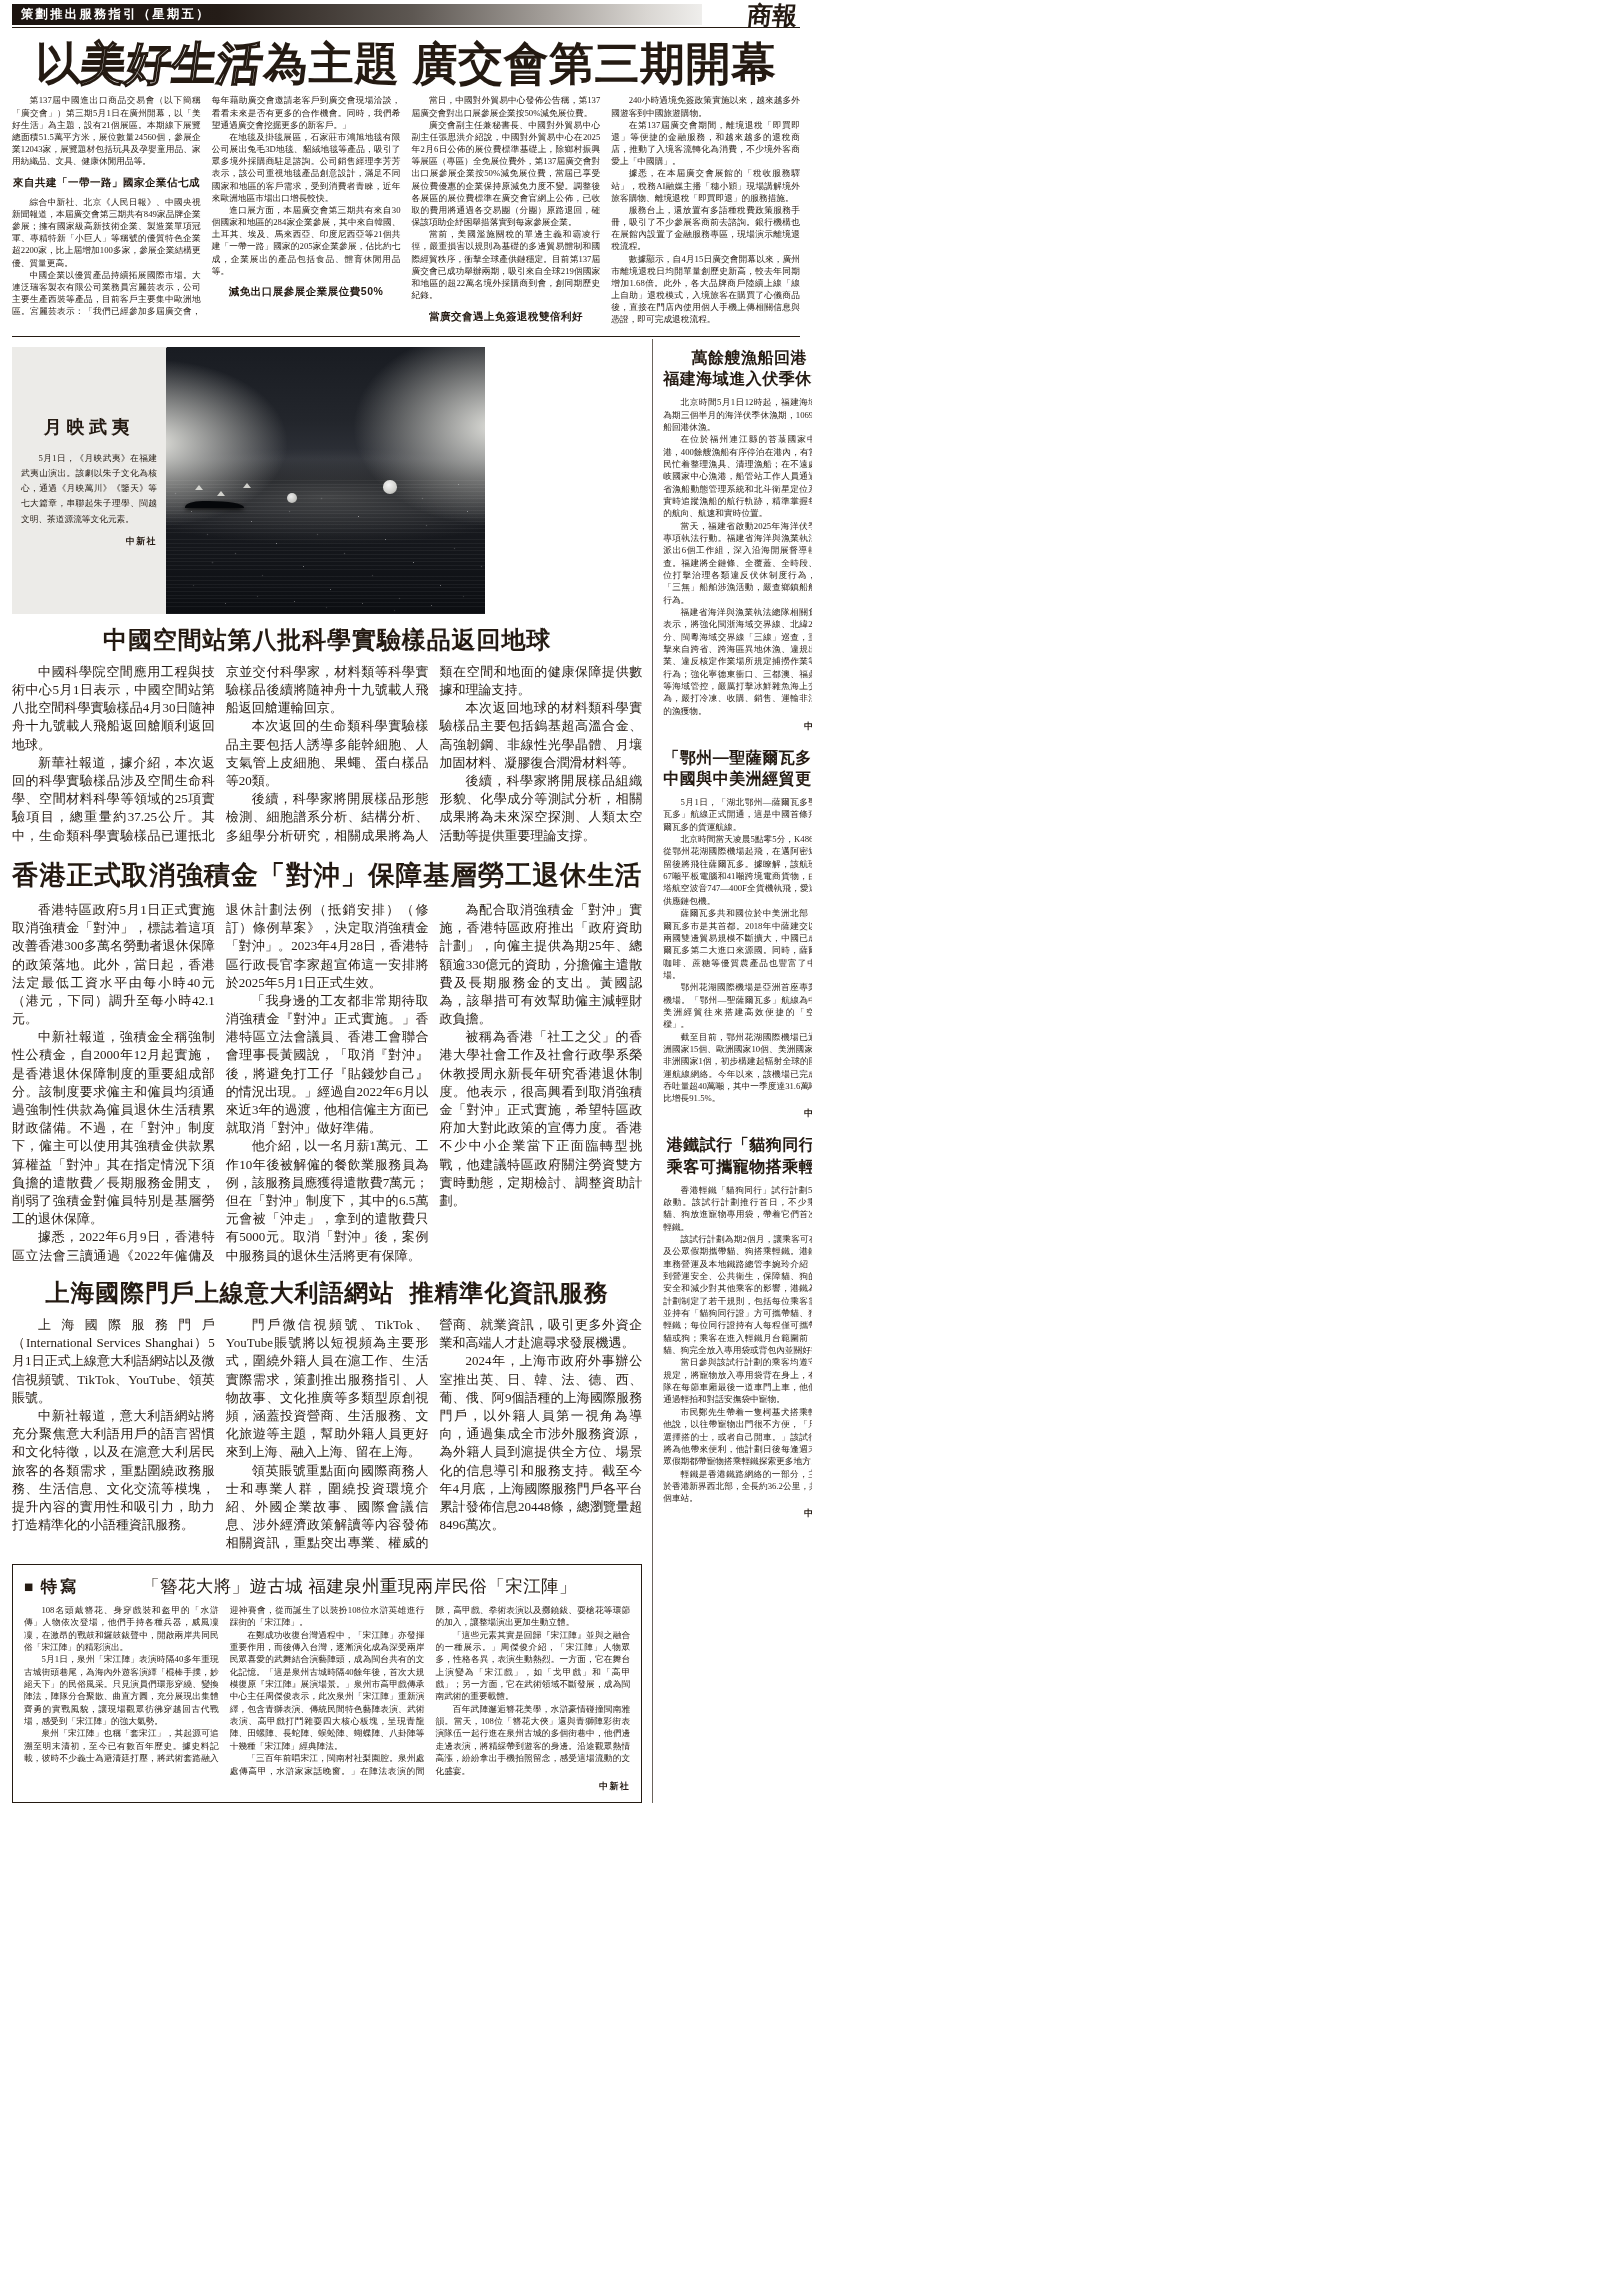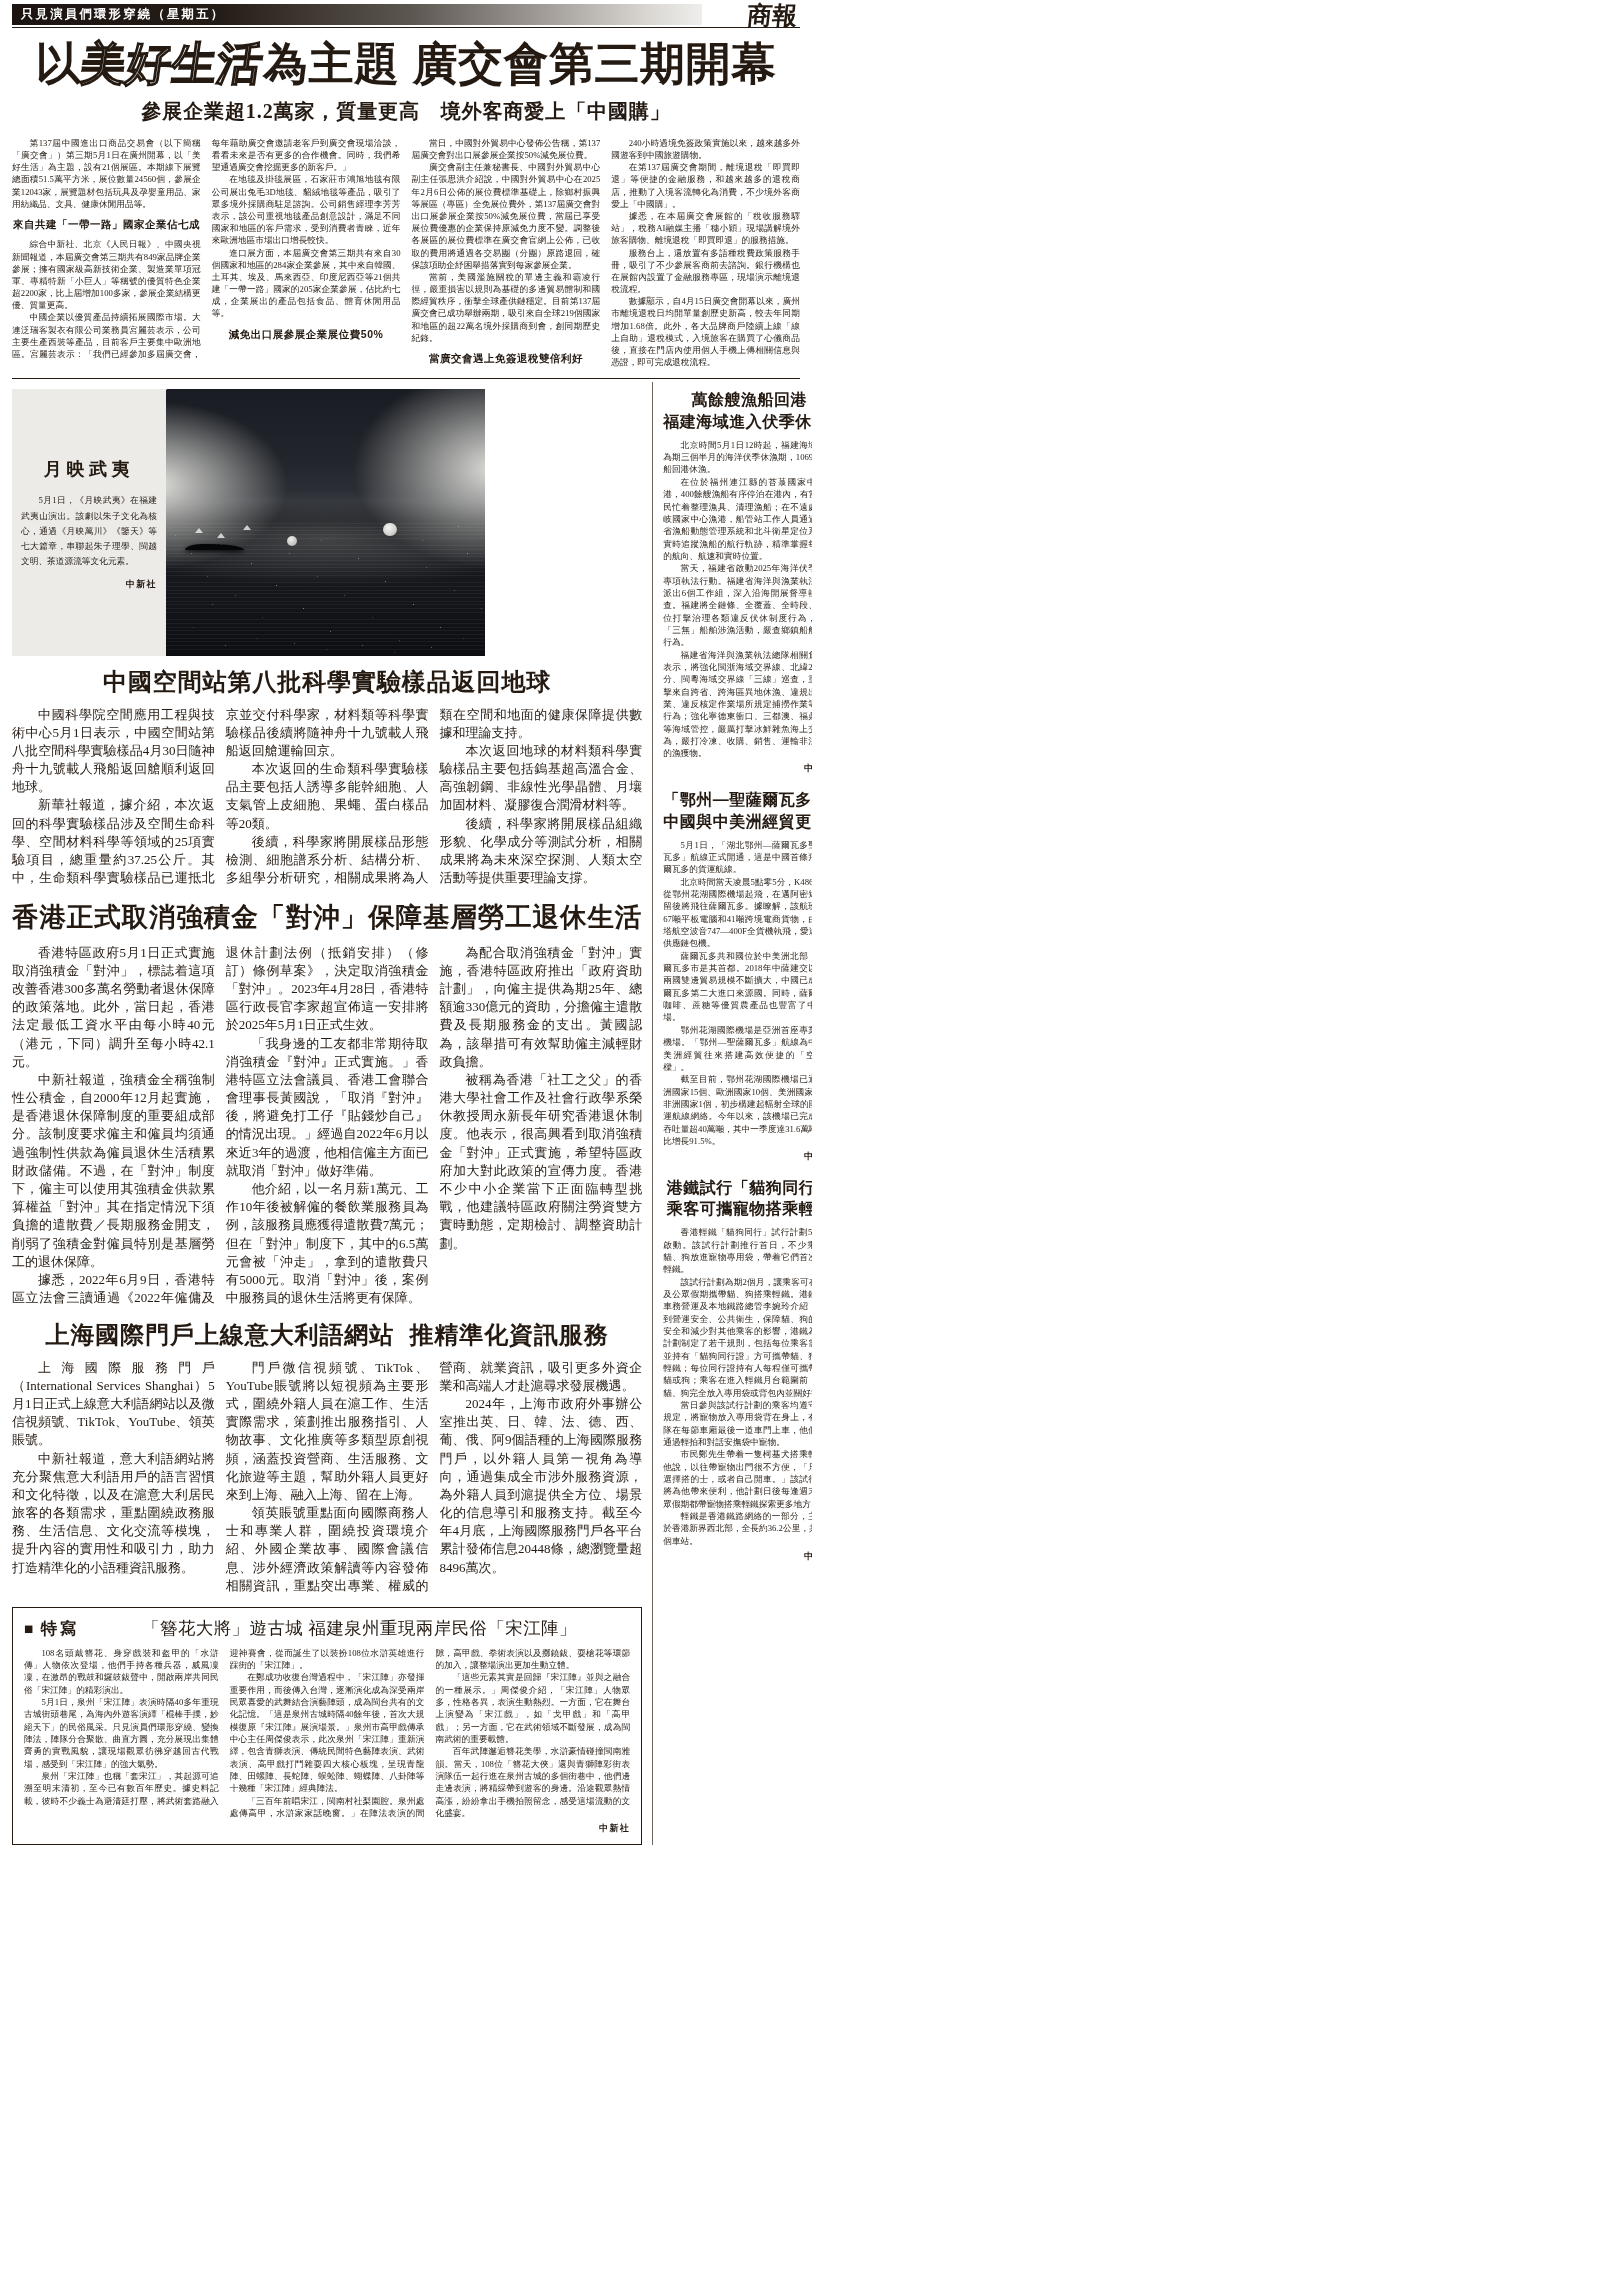--- a/index.html
+++ b/index.html
@@ -145,31 +145,30 @@
   }
   .rail-body { font-size:8.7px; line-height:1.42; text-align:justify; }
 </style>
 </head>
 <body>
 
 <div class="page">
 
   <div class="header-row">
     <div class="date-bar">
-      <span>只見演員們環形穿繞（星期五）</span>
+      <span>策劃推出服務指引（星期五）</span>
     </div>
     <div class="masthead">商報</div>
   </div>
   <hr class="rule-thick">
 
   <div>
     <div class="lead-headline">
       <span>以</span><span class="outlined">美好生活</span><span>為主題 廣交會第三期開幕</span>
     </div>
-    <div class="lead-subhead">參展企業超1.2萬家，質量更高　境外客商愛上「中國購」</div>
     <div class="lead-body">
         <p>第137屆中國進出口商品交易會（以下簡稱「廣交會」）第三期5月1日在廣州開幕，以「美好生活」為主題，設有21個展區。本期線下展覽總面積51.5萬平方米，展位數量24560個，參展企業12043家，展覽題材包括玩具及孕嬰童用品、家用紡織品、文具、健康休閒用品等。</p>
         <div class="crosshead">來自共建「一帶一路」國家企業佔七成</div>
         <p>綜合中新社、北京《人民日報》、中國央視新聞報道，本屆廣交會第三期共有849家品牌企業參展；擁有國家級高新技術企業、製造業單項冠軍、專精特新「小巨人」等稱號的優質特色企業超2200家，比上屆增加100多家，參展企業結構更優、質量更高。</p>
         <p>中國企業以優質產品持續拓展國際市場。大連泛瑞客製衣有限公司業務員宮麗芸表示，公司主要生產西裝等產品，目前客戶主要集中歐洲地區。宮麗芸表示：「我們已經參加多屆廣交會，每年藉助廣交會邀請老客戶到廣交會現場洽談，看看未來是否有更多的合作機會。同時，我們希望通過廣交會挖掘更多的新客戶。」</p>
         <p>在地毯及掛毯展區，石家莊市鴻旭地毯有限公司展出兔毛3D地毯、貂絨地毯等產品，吸引了眾多境外採購商駐足諮詢。公司銷售經理李芳芳表示，該公司重視地毯產品創意設計，滿足不同國家和地區的客戶需求，受到消費者青睞，近年來歐洲地區市場出口增長較快。</p>
         <p>進口展方面，本屆廣交會第三期共有來自30個國家和地區的284家企業參展，其中來自韓國、土耳其、埃及、馬來西亞、印度尼西亞等21個共建「一帶一路」國家的205家企業參展，佔比約七成，企業展出的產品包括食品、體育休閒用品等。</p>
         <div class="crosshead">減免出口展參展企業展位費50%</div>
         <p>當日，中國對外貿易中心發佈公告稱，第137屆廣交會對出口展參展企業按50%減免展位費。</p>
         <p>廣交會副主任兼秘書長、中國對外貿易中心副主任張思洪介紹說，中國對外貿易中心在2025年2月6日公佈的展位費標準基礎上，除鄉村振興等展區（專區）全免展位費外，第137屆廣交會對出口展參展企業按50%減免展位費，當屆已享受展位費優惠的企業保持原減免力度不變。調整後各展區的展位費標準在廣交會官網上公佈，已收取的費用將通過各交易團（分團）原路退回，確保該項助企紓困舉措落實到每家參展企業。</p>

